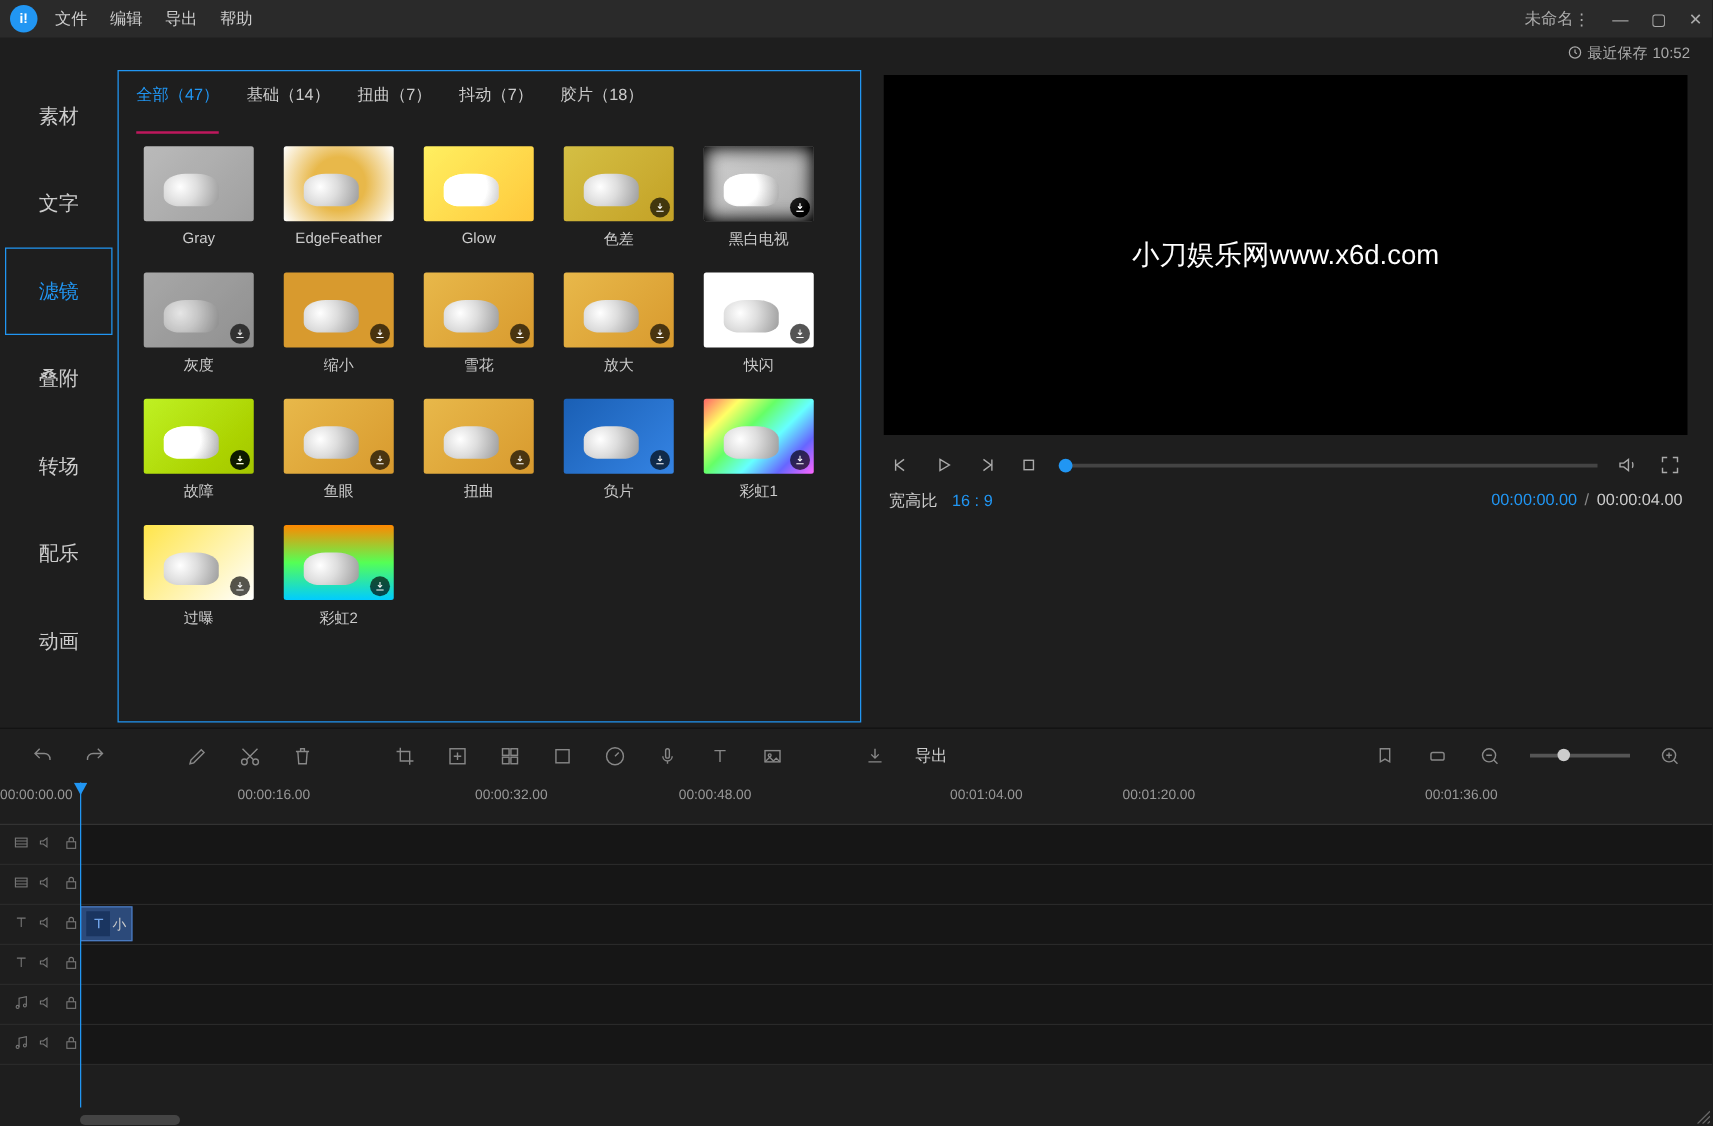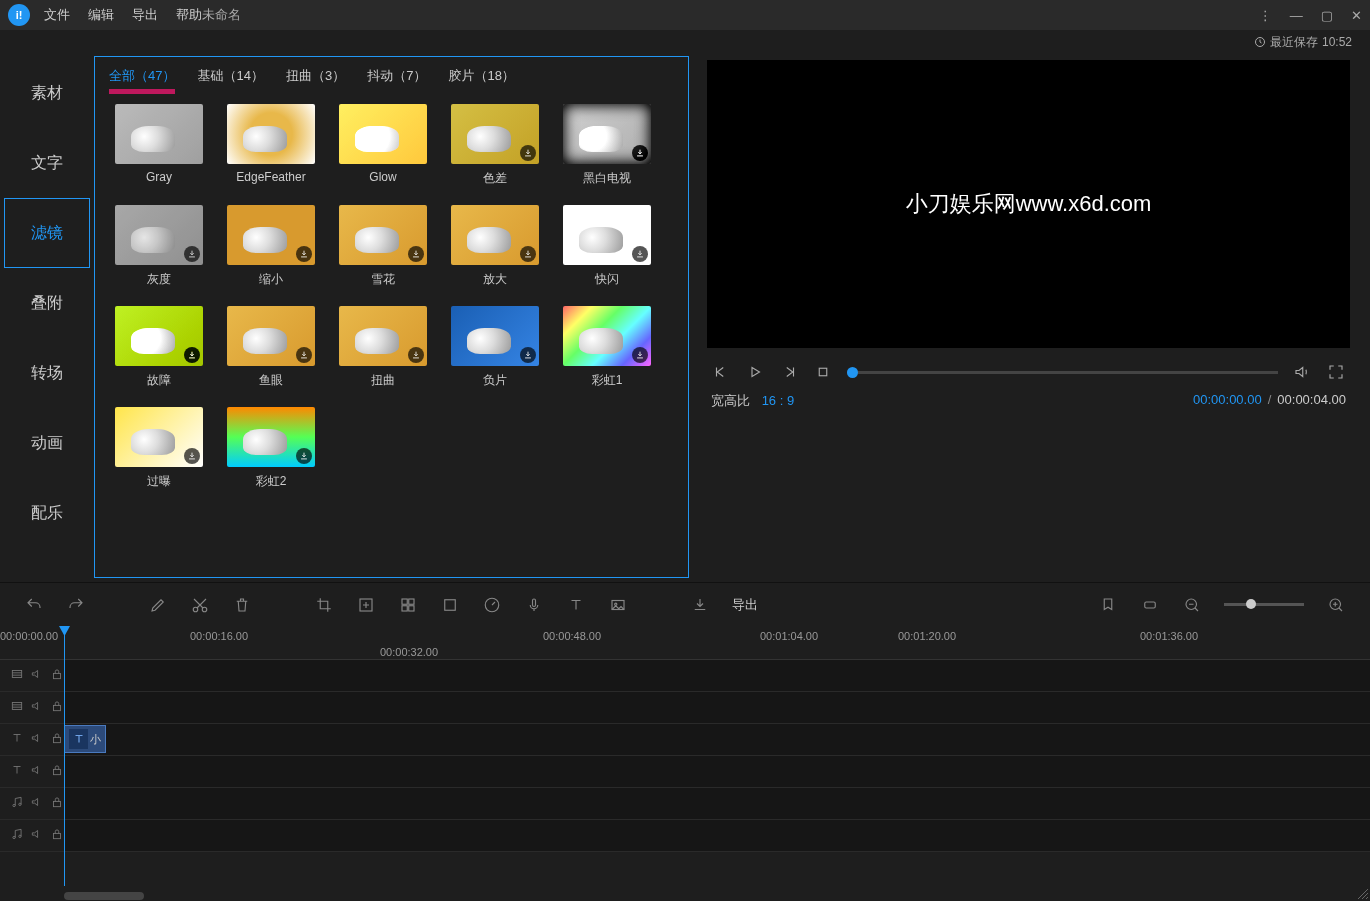--- a/index.html
+++ b/index.html
@@ -3,37 +3,37 @@
 <meta charset="utf-8">
 <style>
 * { margin:0; padding:0; box-sizing:border-box; font-family:"Microsoft YaHei",sans-serif; user-select:none; }
 body { background:#1e1e1e; color:#ccc; width:1370px; height:901px; overflow:hidden; font-size:13px; }
 
 
 .titlebar { height:30px; background:#2a2a2a; display:flex; align-items:center; padding:0 8px; }
 .logo { width:22px; height:22px; background:#2196f3; border-radius:50%; display:flex; align-items:center; justify-content:center; color:#fff; font-weight:bold; font-size:11px; margin-right:14px;}
 .menu { display:flex; gap:18px; }
 .menu span { cursor:pointer; }
-.title { flex:1; text-align:left; color:#aaa; }
+.title { flex:1; text-align:right; color:#aaa; }
 .winbtns { display:flex; gap:18px; color:#aaa; }
 .winbtns span { cursor:pointer; }
 
 .saverow { height:22px; text-align:right; padding:2px 18px 0 0; font-size:12px; color:#aaa; display:flex; justify-content:flex-end; align-items:center; gap:4px;}
 .saverow svg{width:12px;height:12px;}
 
 
 .main { display:flex; height:530px; }
 .sidebar { width:94px; background:#1e1e1e; padding-top:6px; }
 .side-item { height:70px; display:flex; align-items:center; justify-content:center; cursor:pointer; font-size:16px; }
 .side-item.active { color:#2196f3; border:1px solid #2196f3; margin:0 4px; }
 
 .panel { flex:0 0 595px; border:1px solid #2196f3; margin:4px 6px 4px 0; padding:10px 14px; overflow:hidden; }
 .tabs { display:flex; gap:22px; margin-bottom:10px; font-size:13px;}
 .tabs .tab { cursor:pointer; }
-.tabs .tab.active { color:#2196f3; border-bottom:5px solid #be185d; padding-bottom:4px;}
+.tabs .tab.active { color:#2196f3; border-bottom:2px solid #be185d; padding-bottom:20px;}
 .grid { display:grid; grid-template-columns:repeat(5,100px); gap:18px 12px; }
 .cell { width:100px; text-align:center; cursor:pointer; }
 .thumb { width:88px; height:60px; border-radius:2px; margin:0 auto; position:relative; background:linear-gradient(135deg,#e8b84a 0%,#d89a2e 100%); overflow:hidden;}
 .thumb::before{content:"";position:absolute;left:16px;top:22px;width:44px;height:26px;background:radial-gradient(circle at 30% 40%,#fff 0%,#ddd 40%,#999 100%);border-radius:40% 40% 30% 30%;}
 .thumb .dl { position:absolute; right:3px; bottom:3px; width:16px; height:16px; background:#000a; border-radius:50%; display:flex; align-items:center; justify-content:center;}
 .thumb .dl svg{width:10px;height:10px;fill:#fff;}
 .cell .lbl { margin-top:6px; font-size:12px; }
 
 .preview { flex:1; padding:8px 20px 0 12px; }
 .video { width:100%; height:288px; background:#000; display:flex; align-items:center; justify-content:center; color:#fff; font-size:22px; }
@@ -104,29 +104,29 @@
   <span>10:52</span>
 </div>
 
 <div class="main">
   <div class="sidebar" id="sidebar">
       <div class="side-item">素材</div>
       <div class="side-item">文字</div>
       <div class="side-item active">滤镜</div>
       <div class="side-item">叠附</div>
       <div class="side-item">转场</div>
+      <div class="side-item">配乐</div>
       <div class="side-item">动画</div>
-      <div class="side-item">配乐</div>
     </div>
 
   <div class="panel">
     <div class="tabs" id="tabs">
         <span class="tab active">全部（47）</span>
         <span class="tab">基础（14）</span>
-        <span class="tab">扭曲（3）</span>
+        <span class="tab">扭曲（7）</span>
         <span class="tab">抖动（7）</span>
         <span class="tab">胶片（18）</span>
       </div>
     <div class="grid" id="grid">
         <div class="cell">
           <div class="thumb" style="filter:grayscale(1)"></div>
           <div class="lbl">Gray</div>
         </div>
         <div class="cell">
           <div class="thumb" style="background:radial-gradient(circle,#e8b84a 40%,#fff 100%)"></div>
@@ -441,21 +441,21 @@
         <path d="M8 11h6M11 8v6M20 20l-4-4"></path>
       </svg>
     </span>
 </div>
 
 <div class="ruler">
   <div class="play"></div>
   <div id="ticks">
       <div class="tick" style="left: 0px;">00:00:00.00</div>
       <div class="tick" style="left: 190px;">00:00:16.00</div>
-      <div class="tick" style="left: 380px; margin-top: 16px;">00:00:32.00</div>
+      <div class="tick" style="left: 380px;">00:00:32.00</div>
       <div class="tick" style="left: 543px;">00:00:48.00</div>
       <div class="tick" style="left: 760px;">00:01:04.00</div>
       <div class="tick" style="left: 898px;">00:01:20.00</div>
       <div class="tick" style="left: 1140px;">00:01:36.00</div>
     </div>
 </div>
 
 <div class="tracks" id="tracks">
     <div class="track">
       <div class="thead">

